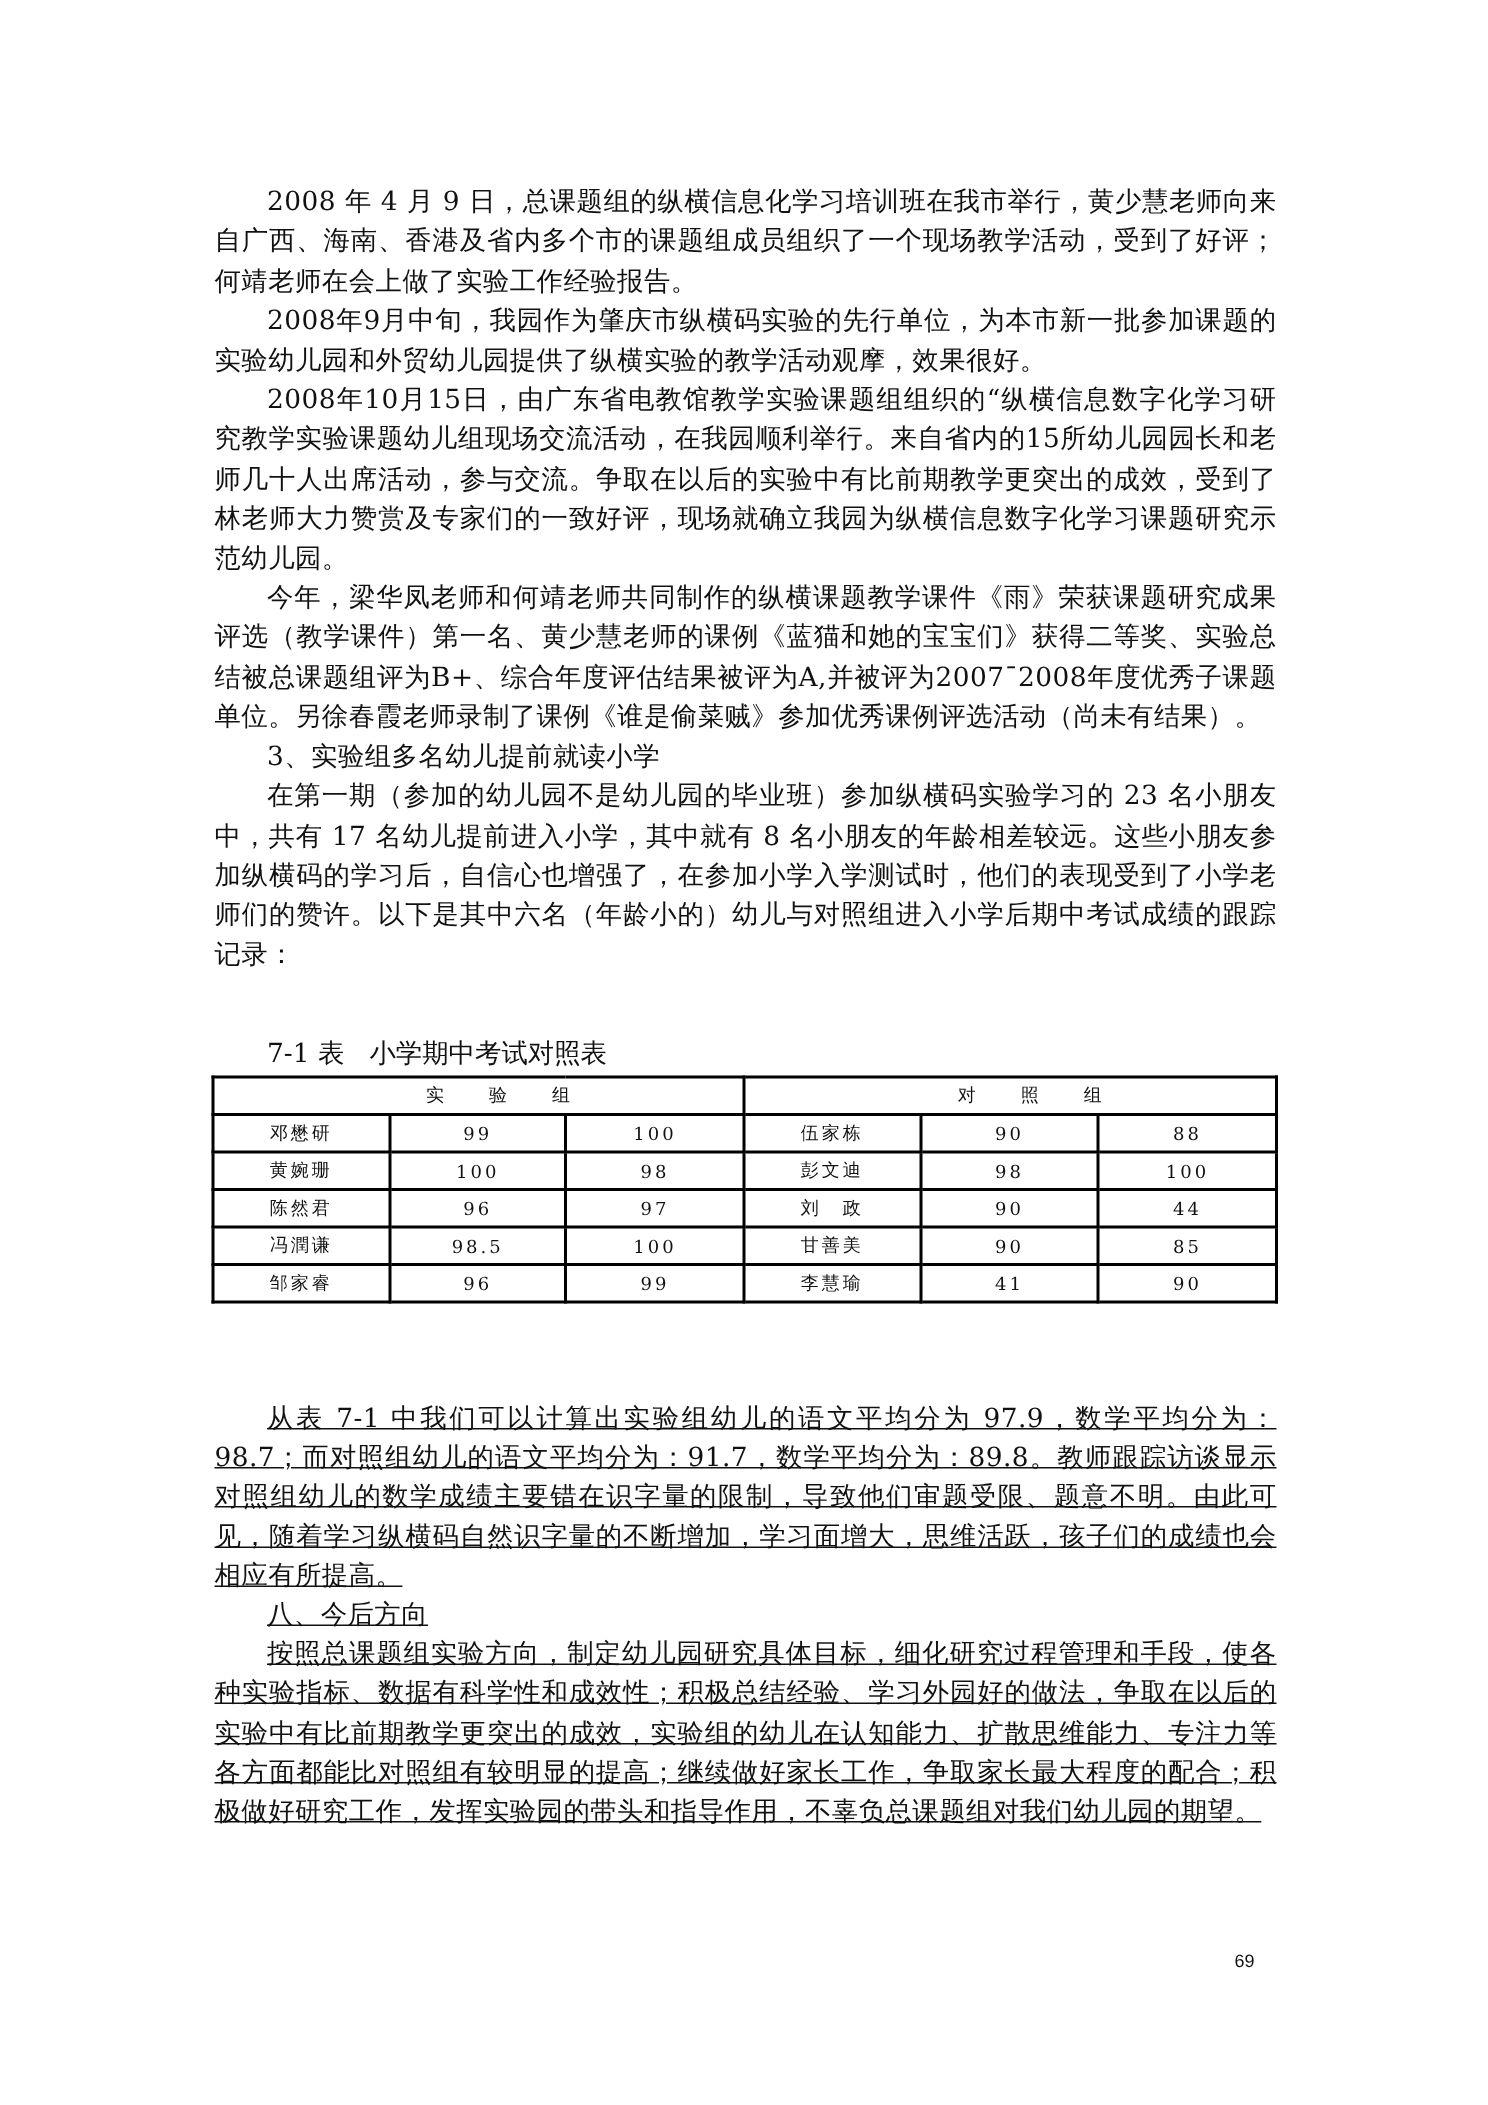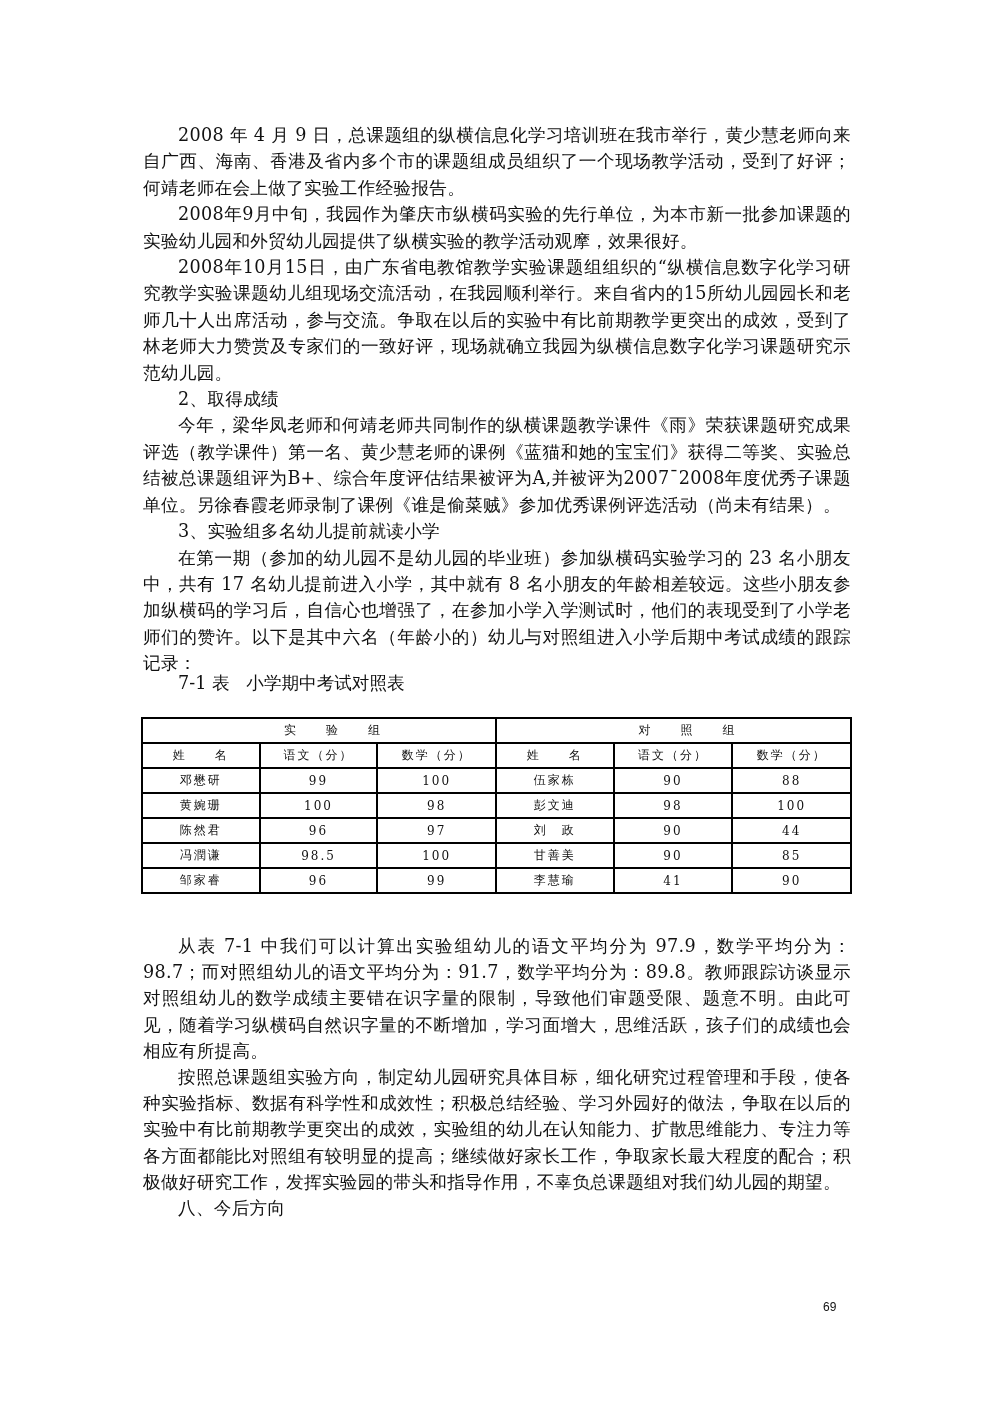--- a/index.html
+++ b/index.html
@@ -2,66 +2,57 @@
 <html><head>
 <meta charset="utf-8">
 <style>
   html, body { margin:0; padding:0; background:#ffffff; }
   body { width:992px; height:1403px; position:relative; overflow:hidden;
          font-family:"DejaVu Serif","Liberation Serif",serif; color:#111; }
   .page { position:absolute; left:0; top:0; width:992px; height:1403px; }
   .text { position:absolute; left:143px; width:708px; font-size:17.6px; line-height:26.4px;
           letter-spacing:0.3px; text-align:justify; }
   .p { margin:0; text-indent:35px; }
-  .caption { position:absolute; left:178px; top:670px; font-size:17.6px; line-height:26px; white-space:pre; }
+  .caption { position:absolute; left:178px; top:690px; font-size:17.6px; line-height:26px; white-space:pre; }
   table.t { position:absolute; left:141px; top:717px; width:711px; border-collapse:collapse;
             font-size:12px; letter-spacing:2px; }
   table.t td { border:2px solid #000; height:23px; text-align:center; padding:0; vertical-align:middle; }
   table.t td.hdr { letter-spacing:2px;padding-left:28px; }
   .footer { position:absolute; left:823px; top:1300px; font-size:12px; font-family:"Liberation Sans",sans-serif; }
-  .text2 { position:absolute; left:143px; width:708px; font-size:17.6px; line-height:26.2px; letter-spacing:0.3px; text-align:justify; }
+  .text2 { position:absolute; left:143px; width:708px; font-size:17.6px; line-height:26.2px; letter-spacing:0.3px; text-align:justify;text-decoration:underline; }
 </style>
 </head>
 <body>
 
 <div class="page">
 
   <div class="text" style="top:122px;">
     <p class="p">2008 年 4 月 9 日，总课题组的纵横信息化学习培训班在我市举行，黄少慧老师向来自广西、海南、香港及省内多个市的课题组成员组织了一个现场教学活动，受到了好评；何靖老师在会上做了实验工作经验报告。</p>
     <p class="p">2008年9月中旬，我园作为肇庆市纵横码实验的先行单位，为本市新一批参加课题的实验幼儿园和外贸幼儿园提供了纵横实验的教学活动观摩，效果很好。</p>
     <p class="p">2008年10月15日，由广东省电教馆教学实验课题组组织的“纵横信息数字化学习研究教学实验课题幼儿组现场交流活动，在我园顺利举行。来自省内的15所幼儿园园长和老师几十人出席活动，参与交流。争取在以后的实验中有比前期教学更突出的成效，受到了林老师大力赞赏及专家们的一致好评，现场就确立我园为纵横信息数字化学习课题研究示范幼儿园。</p>
-    <p class="p">2、取得成绩</p>
     <p class="p">今年，梁华凤老师和何靖老师共同制作的纵横课题教学课件《雨》荣获课题研究成果评选（教学课件）第一名、黄少慧老师的课例《蓝猫和她的宝宝们》获得二等奖、实验总结被总课题组评为B+、综合年度评估结果被评为A,并被评为2007¯2008年度优秀子课题单位。另徐春霞老师录制了课例《谁是偷菜贼》参加优秀课例评选活动（尚未有结果）。</p>
     <p class="p">3、实验组多名幼儿提前就读小学</p>
     <p class="p">在第一期（参加的幼儿园不是幼儿园的毕业班）参加纵横码实验学习的 23 名小朋友中，共有 17 名幼儿提前进入小学，其中就有 8 名小朋友的年龄相差较远。这些小朋友参加纵横码的学习后，自信心也增强了，在参加小学入学测试时，他们的表现受到了小学老师们的赞许。以下是其中六名（年龄小的）幼儿与对照组进入小学后期中考试成绩的跟踪记录：</p>
   </div>
 
   <div class="caption">7-1 表   小学期中考试对照表</div>
 
   <table class="t">
     <colgroup>
       <col style="width:118px">
         <col style="width:118px">
         <col style="width:119px">
       <col style="width:118px">
         <col style="width:119px">
         <col style="width:119px">
     </colgroup>
     <tbody>
         <tr>
       <td colspan="3" class="hdr">实　　验　　组</td>
       <td colspan="3" class="hdr">对　　照　　组</td>
-    </tr>
-    <tr>
-      <td>姓　　名</td>
-      <td>语文（分）</td>
-      <td>数学（分）</td>
-      <td>姓　　名</td>
-      <td>语文（分）</td>
-      <td>数学（分）</td>
     </tr>
     <tr>
       <td>邓懋研</td>
       <td>99</td>
       <td>100</td>
       <td>伍家栋</td>
       <td>90</td>
       <td>88</td>
     </tr>
     <tr>
@@ -94,18 +85,18 @@
       <td>99</td>
       <td>李慧瑜</td>
       <td>41</td>
       <td>90</td>
     </tr>
   </tbody>
     </table>
 
   <div class="text2" style="top:933px;">
     <p class="p">从表 7-1 中我们可以计算出实验组幼儿的语文平均分为 97.9，数学平均分为：98.7；而对照组幼儿的语文平均分为：91.7，数学平均分为：89.8。教师跟踪访谈显示对照组幼儿的数学成绩主要错在识字量的限制，导致他们审题受限、题意不明。由此可见，随着学习纵横码自然识字量的不断增加，学习面增大，思维活跃，孩子们的成绩也会相应有所提高。</p>
+    <p class="p">八、今后方向</p>
     <p class="p">按照总课题组实验方向，制定幼儿园研究具体目标，细化研究过程管理和手段，使各种实验指标、数据有科学性和成效性；积极总结经验、学习外园好的做法，争取在以后的实验中有比前期教学更突出的成效，实验组的幼儿在认知能力、扩散思维能力、专注力等各方面都能比对照组有较明显的提高；继续做好家长工作，争取家长最大程度的配合；积极做好研究工作，发挥实验园的带头和指导作用，不辜负总课题组对我们幼儿园的期望。</p>
-    <p class="p">八、今后方向</p>
   </div>
 
   <div class="footer">69</div>
 </div>
 
 </body></html>

